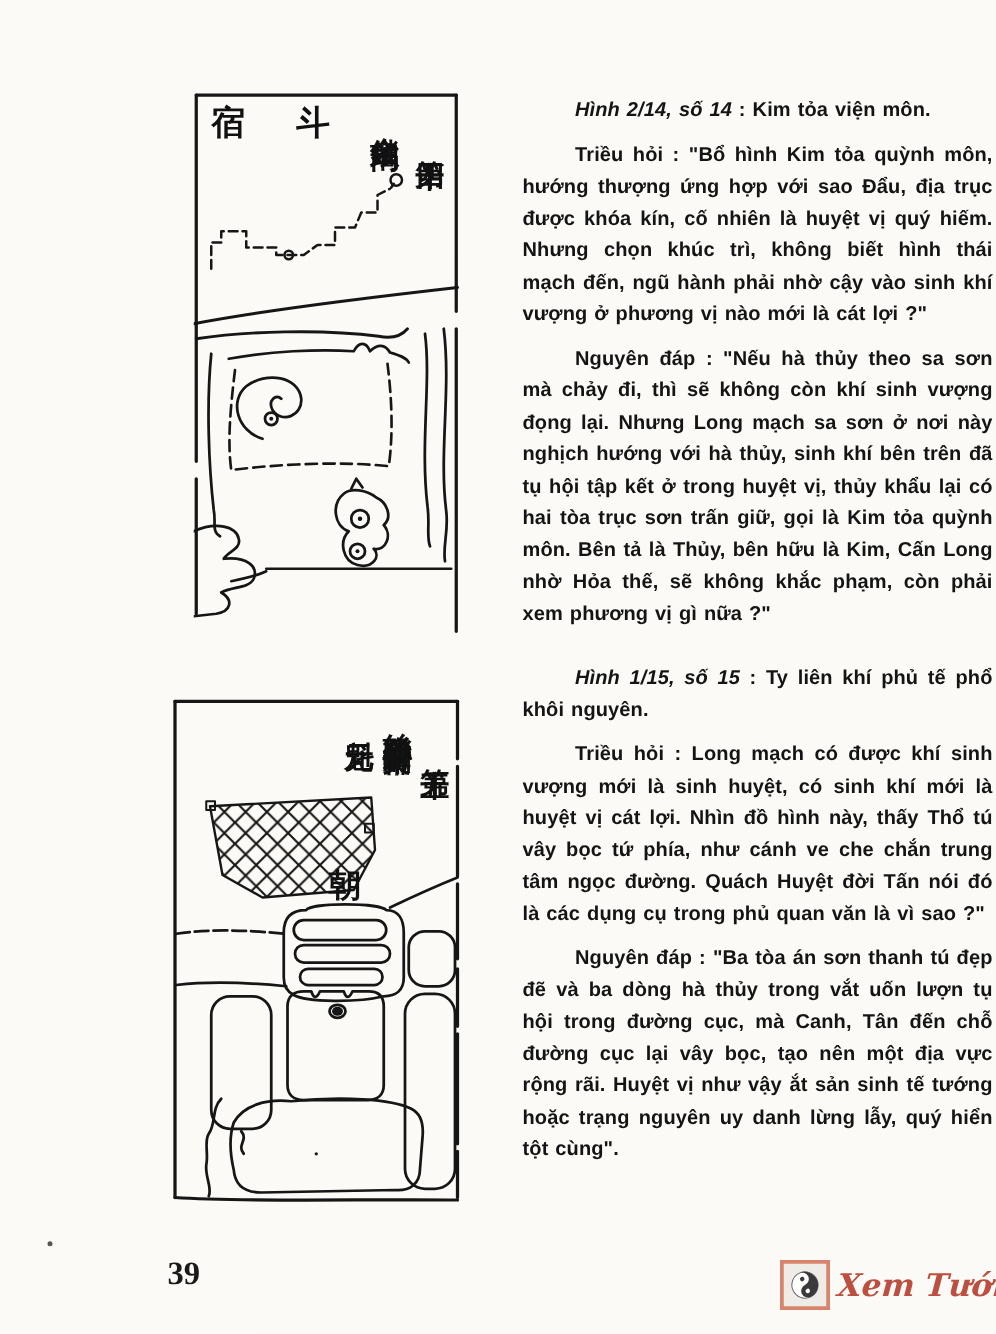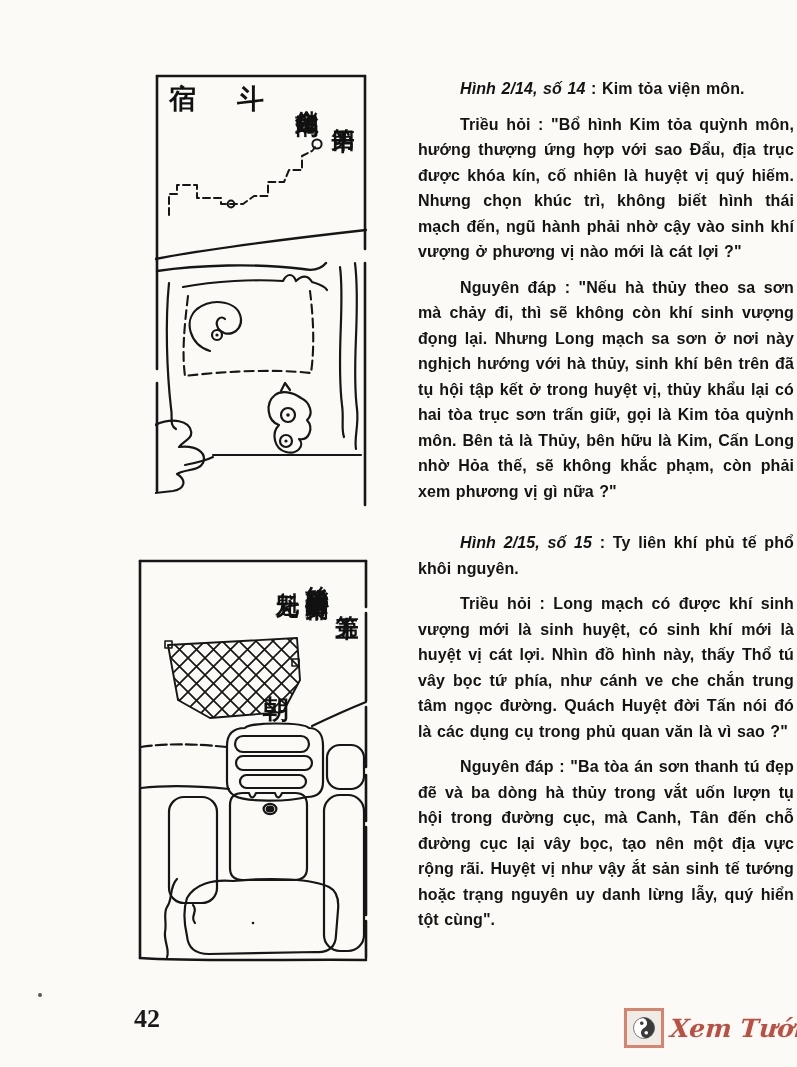--- a/index.html
+++ b/index.html
@@ -183,27 +183,27 @@
     <div class="cjk vert" style="left:168px;top:12px;font-size:23px;">絲聯器府案輔</div>
     <div class="cjk vert" style="left:198px;top:40px;font-size:23px;">第十五</div>
     <div class="cjk" style="left:126px;top:140px;font-size:26px;">朝</div>
   </div>
 
   <div class="text-col">
     <p class="heading"><span class="it">Hình 2/14, số 14</span><span> : Kim tỏa viện môn.</span></p>
     <p>Triều hỏi : "Bổ hình Kim tỏa quỳnh môn, hướng thượng ứng hợp với sao Đẩu, địa trục được khóa kín, cố nhiên là huyệt vị quý hiếm. Nhưng chọn khúc trì, không biết hình thái mạch đến, ngũ hành phải nhờ cậy vào sinh khí vượng ở phương vị nào mới là cát lợi ?"</p>
     <p>Nguyên đáp : "Nếu hà thủy theo sa sơn mà chảy đi, thì sẽ không còn khí sinh vượng đọng lại. Nhưng Long mạch sa sơn ở nơi này nghịch hướng với hà thủy, sinh khí bên trên đã tụ hội tập kết ở trong huyệt vị, thủy khẩu lại có hai tòa trục sơn trấn giữ, gọi là Kim tỏa quỳnh môn. Bên tả là Thủy, bên hữu là Kim, Cấn Long nhờ Hỏa thế, sẽ không khắc phạm, còn phải xem phương vị gì nữa ?"</p>
 
-    <p class="heading sect-gap"><span class="it">Hình 2/15, số 15</span><span> : Ty liên khí phủ tế phổ khôi nguyên.</span></p>
+    <p class="heading sect-gap"><span class="it">Hình 1/15, số 15</span><span> : Ty liên khí phủ tế phổ khôi nguyên.</span></p>
     <p>Triều hỏi : Long mạch có được khí sinh vượng mới là sinh huyệt, có sinh khí mới là huyệt vị cát lợi. Nhìn đồ hình này, thấy Thổ tú vây bọc tứ phía, như cánh ve che chắn trung tâm ngọc đường. Quách Huyệt đời Tấn nói đó là các dụng cụ trong phủ quan văn là vì sao ?"</p>
     <p>Nguyên đáp : "Ba tòa án sơn thanh tú đẹp đẽ và ba dòng hà thủy trong vắt uốn lượn tụ hội trong đường cục, mà Canh, Tân đến chỗ đường cục lại vây bọc, tạo nên một địa vực rộng rãi. Huyệt vị như vậy ắt sản sinh tế tướng hoặc trạng nguyên uy danh lừng lẫy, quý hiển tột cùng".</p>
   </div>
 
   <div class="speck"></div>
-  <div class="page-number">42</div>
+  <div class="page-number">39</div>
 
   <div class="watermark">
     <span class="wm-box">
       <svg width="28" height="28" viewBox="0 0 36 36" style="transform:rotate(-25deg);">
         <circle cx="18" cy="18" r="13.5" fill="#ffffff" stroke="#666" stroke-width="1"></circle>
         <path d="M18,4.5 a13.5,13.5 0 0 1 0,27 a6.75,6.75 0 0 1 0,-13.5 a6.75,6.75 0 0 0 0,-13.5 Z" fill="#3a3a3a"></path>
         <circle cx="18" cy="11.25" r="2.3" fill="#3a3a3a"></circle>
         <circle cx="18" cy="24.75" r="2.3" fill="#ffffff"></circle>
       </svg>
     </span>

